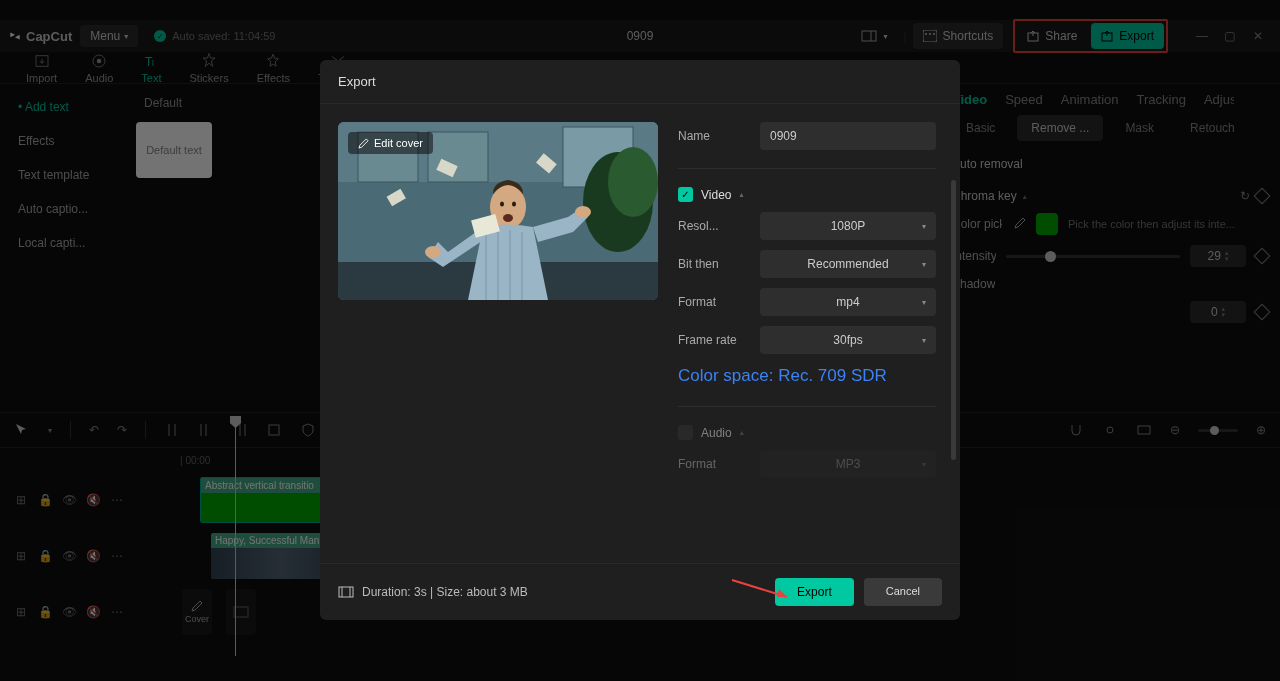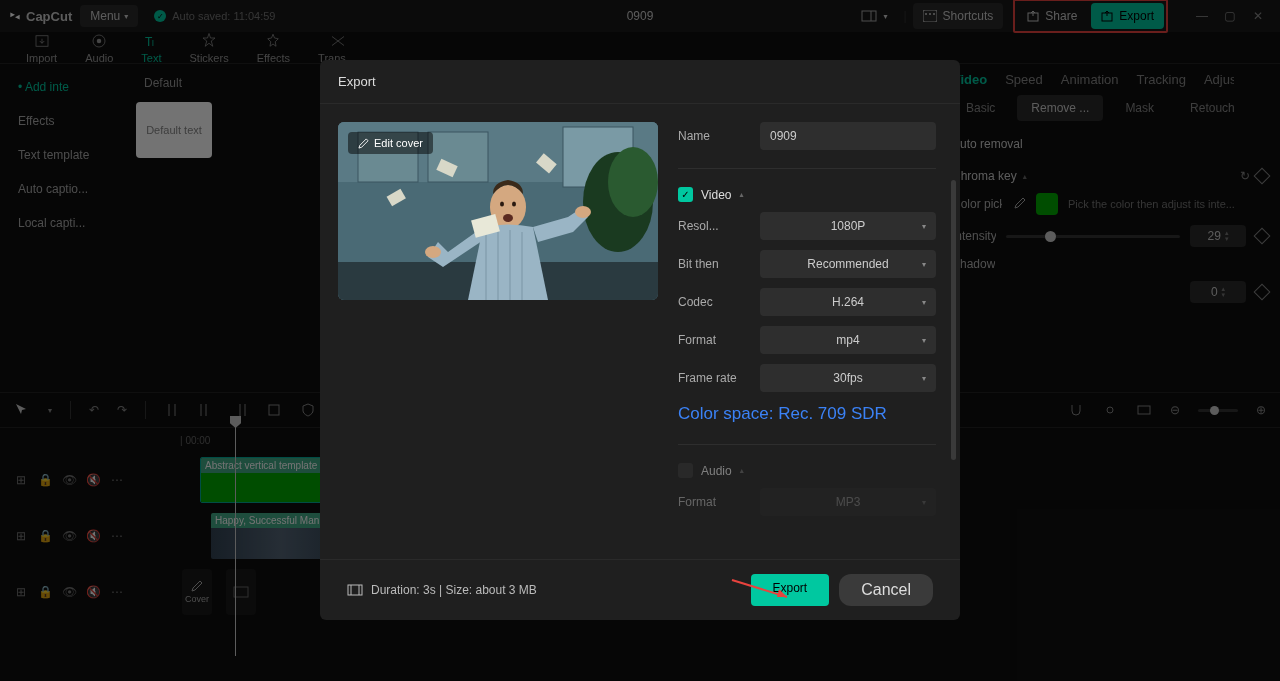--- a/index.html
+++ b/index.html
@@ -1,17 +1,17 @@
 <!DOCTYPE html>
 <html><head>
 <meta charset="utf-8">
 <style>
 * { margin: 0; padding: 0; box-sizing: border-box; font-family: -apple-system, Segoe UI, sans-serif; }
 body { background: #0f0f0f; color: #b0b0b0; font-size: 12px; overflow: hidden; width: 1280px; height: 681px; position: relative; }
-.titlebar { height: 32px; background: #1a1a1a; display: flex; align-items: center; padding: 0 8px; gap: 8px; }
+.titlebar { height: 32px; background: #1a1a1a; display: flex; align-items: center; padding: 0 8px; gap: 8px; margin-top: 20px; }
 .logo { display: flex; align-items: center; gap: 4px; font-weight: 600; color: #ccc; font-size: 13px; }
 .logo svg { width: 14px; height: 14px; }
 .menu-btn { background: #2a2a2a; padding: 4px 10px; border-radius: 4px; color: #ccc; display: flex; align-items: center; gap: 4px; }
 .auto-saved { display: flex; align-items: center; gap: 6px; color: #777; font-size: 11px; margin-left: 8px; }
 .auto-saved .check { width: 12px; height: 12px; border-radius: 50%; background: #00c8a0; display: flex; align-items: center; justify-content: center; color: #000; font-size: 8px; }
 .project-name { position: absolute; left: 50%; transform: translateX(-50%); color: #ccc; font-weight: 500; }
 .titlebar-right { margin-left: auto; display: flex; align-items: center; gap: 0px; }
 .tb-btn { padding: 6px 10px; display: flex; align-items: center; gap: 6px; color: #ccc; border-radius: 4px; }
 .tb-btn.shortcuts { background: #2a2a2a; margin-right: 10px; }
 .tb-btn.export { background: #00c8a0; color: #000; }
@@ -82,25 +82,25 @@
 .form-row input[type=text] { flex: 1; background: #2e2e2e; border: none; border-radius: 4px; padding: 7px 10px; color: #ccc; font-size: 12px; }
 .divider { height: 1px; background: #2e2e2e; margin: 8px 0; }
 .check-row { display: flex; align-items: center; gap: 8px; color: #ddd; font-weight: 500; }
 .checkbox { width: 15px; height: 15px; border-radius: 3px; background: #00c8a0; display: flex; align-items: center; justify-content: center; color: #000; font-size: 10px; }
 .checkbox.off { background: #333; }
 .select { flex: 1; background: #2e2e2e; border-radius: 4px; padding: 7px 10px; color: #ccc; display: flex; align-items: center; justify-content: center; position: relative; font-size: 12px; }
 .select::after { content: '▾'; position: absolute; right: 10px; color: #888; font-size: 8px; }
 .select.dis { opacity: .5; }
 .color-space { color: #3b82f6; font-size: 17px; padding: 2px 0; }
 .scroll-ind { position: absolute; right: 4px; top: 120px; width: 5px; height: 280px; background: #3a3a3a; border-radius: 3px; }
-.modal-foot { padding: 14px 27px; border-top: 1px solid #2a2a2a; display: flex; align-items: center; }
+.modal-foot { padding: 14px 18px; border-top: 1px solid #2a2a2a; display: flex; align-items: center; }
 .duration { display: flex; align-items: center; gap: 8px; color: #bbb; font-size: 12px; }
 .foot-btns { margin-left: auto; display: flex; gap: 10px; }
 .btn-export { background: #00c8a0; color: #000; padding: 7px 22px; border-radius: 4px; font-weight: 500; font-size: 12px; }
-.btn-cancel { background: #3a3a3a; color: #ddd; padding: 7px 22px; border-radius: 12px; font-size: 16px; }
+.btn-cancel { background: #3a3a3a; color: #ddd; padding: 7px 22px; border-radius: 4px; font-size: 11px; }
 .arrow { position: absolute; left: 727px; top: 575px; z-index: 70; color: #e8433e; }
 .arrow svg { width: 70px; height: 30px; }
 
 
 .scene { position: absolute; inset: 0; }
 </style>
 </head>
 <body>
 
 <div class="titlebar">
@@ -198,21 +198,21 @@
   <div class="tool-tab">
       <svg viewBox="0 0 24 24">
         <path d="M4 6l8 6-8 6M20 6l-8 6 8 6" fill="none" stroke="currentColor"></path>
       </svg>
       <span style="overflow:hidden;text-overflow:ellipsis;max-width:40px">Transitions</span>
     </div>
 </div>
 
 <div class="main">
   <div class="sidebar">
-    <div class="sidebar-item active">• <span>Add inte</span></div>
+    <div class="sidebar-item active">• <span>Add text</span></div>
     <div class="sidebar-item">Effects</div>
     <div class="sidebar-item">Text template</div>
     <div class="sidebar-item">Auto captio...</div>
     <div class="sidebar-item">Local capti...</div>
   </div>
   <div class="panel-col">
     <div class="default-header">Default</div>
     <div class="default-box">Default text</div>
   </div>
   <div class="player-col">
@@ -327,21 +327,21 @@
   <div class="track">
     <div class="track-ctrls">
       <span>⊞</span>
       <span>🔒</span>
       <span>👁</span>
       <span>🔇</span>
       <span>⋯</span>
     </div>
     <div style="width:16px"></div>
     <div class="clip green">
-      <div class="label">Abstract vertical template</div>
+      <div class="label">Abstract vertical transitio</div>
       <div class="body"></div>
     </div>
   </div>
   <div class="track">
     <div class="track-ctrls">
       <span>⊞</span>
       <span>🔒</span>
       <span>👁</span>
       <span>🔇</span>
       <span>⋯</span>
@@ -425,24 +425,20 @@
       </div>
       <div class="form-row">
         <label>Resol...</label>
         <div class="select">1080P</div>
       </div>
       <div class="form-row">
         <label>Bit then</label>
         <div class="select">Recommended</div>
       </div>
       <div class="form-row">
-        <label>Codec</label>
-        <div class="select">H.264</div>
-      </div>
-      <div class="form-row">
         <label>Format</label>
         <div class="select">mp4</div>
       </div>
       <div class="form-row">
         <label>Frame rate</label>
         <div class="select">30fps</div>
       </div>
       <div class="color-space">Color space: Rec. 709 SDR</div>
       <div class="divider"></div>
       <div class="check-row" style="opacity:.5">

